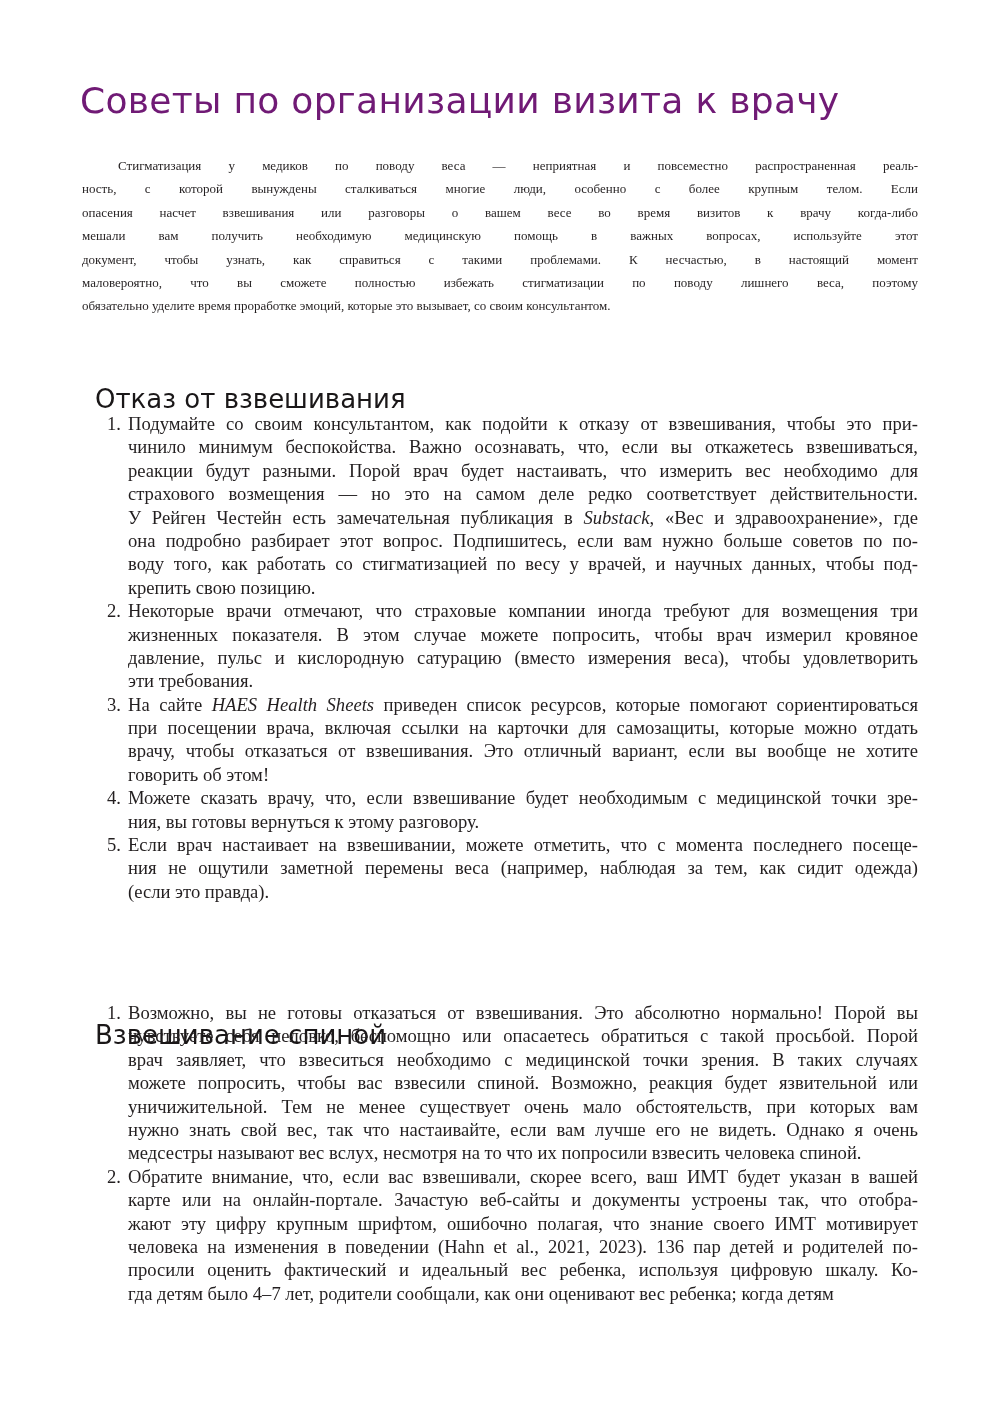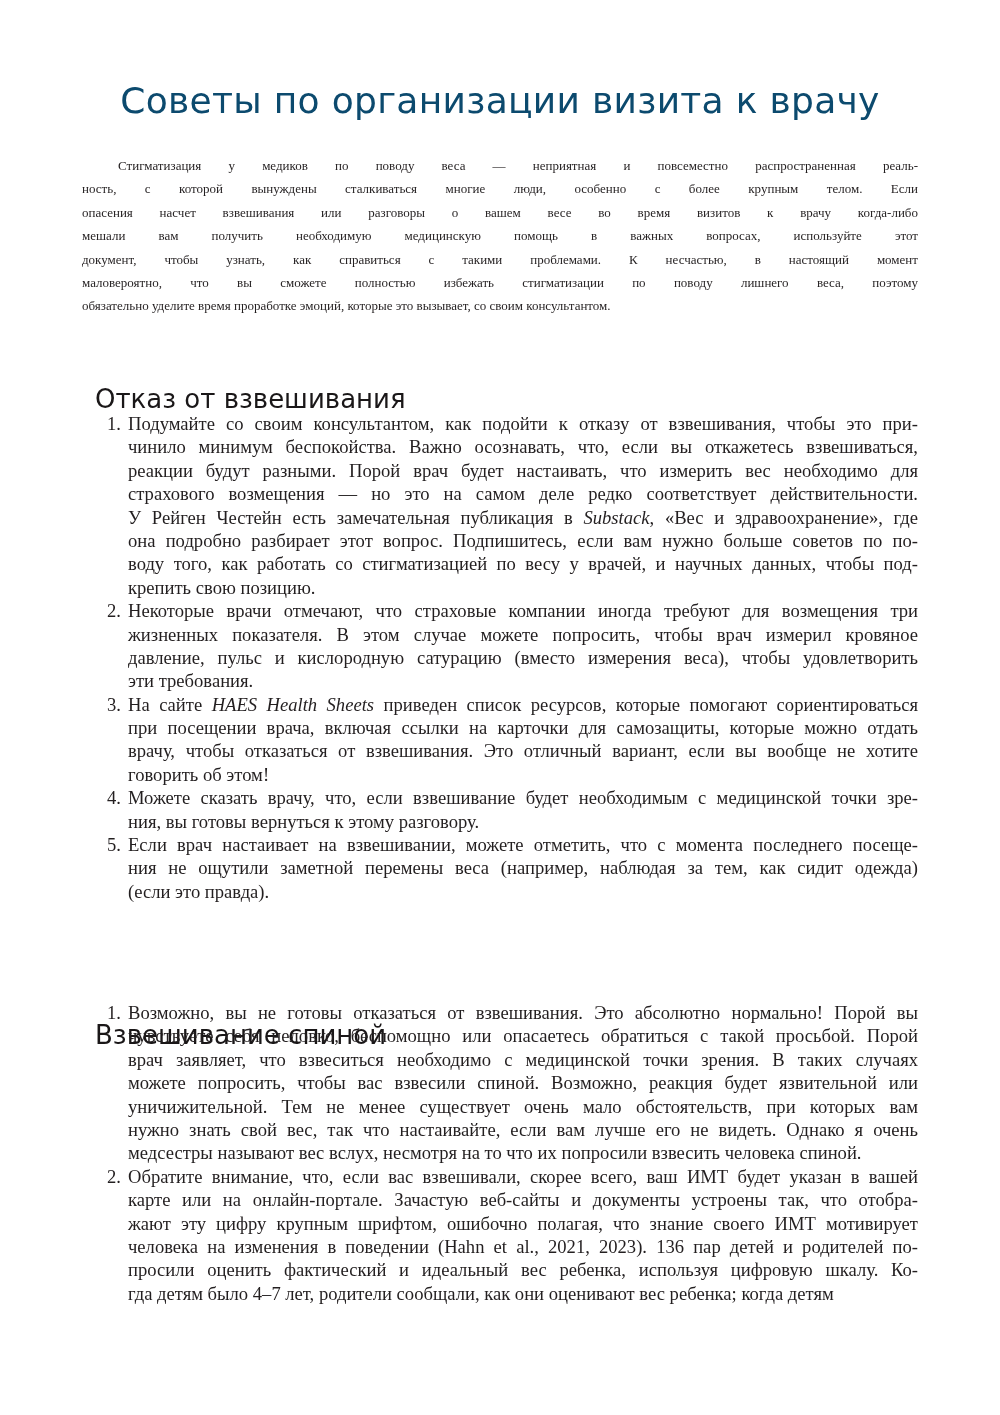--- a/index.html
+++ b/index.html
@@ -1,23 +1,23 @@
 <!DOCTYPE html>
 <html><head>
   <meta charset="utf-8">
   <style>
     html, body { margin: 0; padding: 0; background: #ffffff; }
     body { width: 1000px; height: 1415px; position: relative; overflow: hidden; color: #231f20; }
     .page { position: absolute; left: 0; top: 0; width: 1000px; height: 1415px; }
     .title {
       position: absolute; left: 80px; width: 840px; top: 78px;
-      text-align: center;
+      text-align: left;
       font-family: "DejaVu Sans", sans-serif;
       font-size: 36px; line-height: 46px; font-weight: normal;
-      letter-spacing: 0.3px; color: #0c4a6e;
+      letter-spacing: 0.3px; color: #701a75;
       margin: 0;
     }
     .h2 {
       position: absolute; left: 81px;
       font-family: "DejaVu Sans", sans-serif;
       font-size: 26px; line-height: 34px; font-weight: normal;
       color: #1a1718; margin: 14px;
     }
     .para {
       position: absolute; left: 82px; width: 836px;

